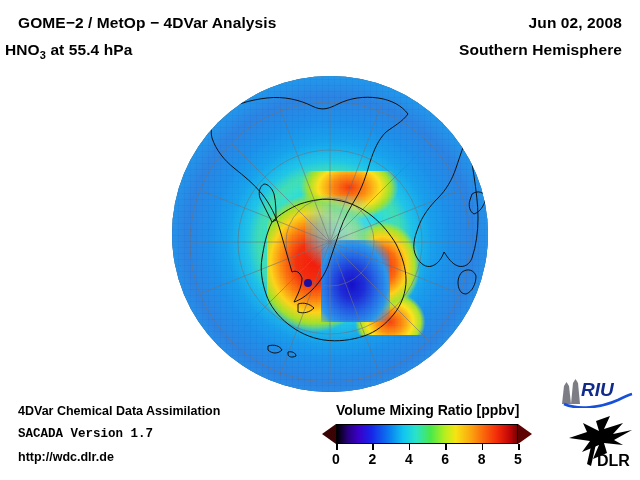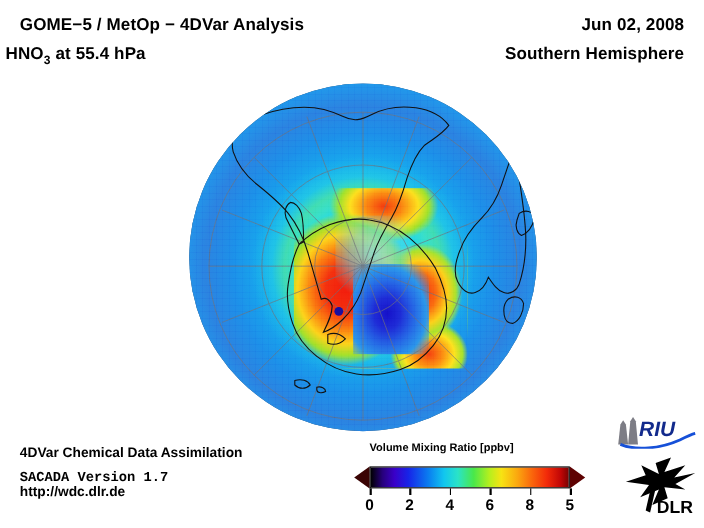--- a/index.html
+++ b/index.html
@@ -63,44 +63,44 @@
       repeating-linear-gradient(0deg, rgba(0,0,0,.05) 0 1px, rgba(255,255,255,.04) 1px 6px),
       repeating-linear-gradient(90deg, rgba(0,0,0,.05) 0 1px, rgba(255,255,255,.04) 1px 6px);
     mix-blend-mode:overlay;opacity:.55;}
   #limb{background:radial-gradient(circle at 50% 50%,
       rgba(0,0,0,0) 88%, rgba(0,0,0,.18) 97%, rgba(0,0,0,.42) 100%);}
   #marker{position:absolute;left:132px;top:203px;width:8px;height:8px;
       border-radius:50%;background:#1a0fa0;}
 
   
   .foot{position:absolute;left:18px;font-size:12.5px;font-weight:bold;white-space:nowrap;}
-  #foot1{top:404px;} #foot2{top:427px;font-family:Liberation Mono, monospace;} #foot3{top:440px;}
-
-  #cbar-title{position:absolute;left:336px;top:402px;font-size:10px;font-weight:bold;white-space:nowrap;}
+  #foot1{top:404px;} #foot2{top:427px;font-family:Liberation Mono, monospace;} #foot3{top:450px;}
+
+  #cbar-title{position:absolute;left:336px;top:402px;font-size:14px;font-weight:bold;white-space:nowrap;}
   #cbar-wrap{position:absolute;left:322px;top:424px;width:210px;height:50px;}
   #cbar-box{position:absolute;left:14px;top:0;width:182px;height:20px;border:1.5px solid #000;box-sizing:border-box;
      background:linear-gradient(90deg,
        #000000 0%, #27007c 6%, #3a00c8 12%, #1724e8 19%,
        #0a7cf0 29%, #11c6ef 37%, #2ae3c8 44%,
        #49e84a 52%, #b6ef1e 60%, #f7e313 66%,
        #fba80f 74%, #fa6a0c 81%, #f32a09 89%, #c00606 96%, #7a0202 100%);}
   .cap{position:absolute;top:0;width:0;height:0;border-top:10px solid transparent;border-bottom:10px solid transparent;}
   #cap-left {left:0;  border-right:14px solid #3a0404;}
   #cap-right{right:0; border-left:14px solid #5e0202;}
   .tick{position:absolute;top:20px;width:1.5px;height:6px;background:#000;}
   .tlab{position:absolute;top:27px;font-size:14px;font-weight:bold;transform:translateX(-50%);}
 
   
   #riu-logo{position:absolute;left:558px;top:374px;width:78px;height:34px;}
   #dlr-logo{position:absolute;left:566px;top:414px;width:72px;height:58px;}
 </style>
 </head>
 <body>
 
-<div class="hdr" id="title-line1">GOME−5 / MetOp − 4DVar Analysis</div>
+<div class="hdr" id="title-line1">GOME−2 / MetOp − 4DVar Analysis</div>
 <div class="hdr" id="title-line2"><span>HNO</span><span class="sub">3</span><span> at 55.4 hPa</span></div>
 <div class="hdr" id="date-line">Jun 02, 2008</div>
 <div class="hdr" id="hemi-line">Southern Hemisphere</div>
 
 <div id="globe-wrap">
   <div id="globe">
     <div class="lyr" id="ocean-base"></div>
     <div class="lyr" id="ring-green"></div>
     <div id="vortex"></div>
     <div id="plateau"></div>

